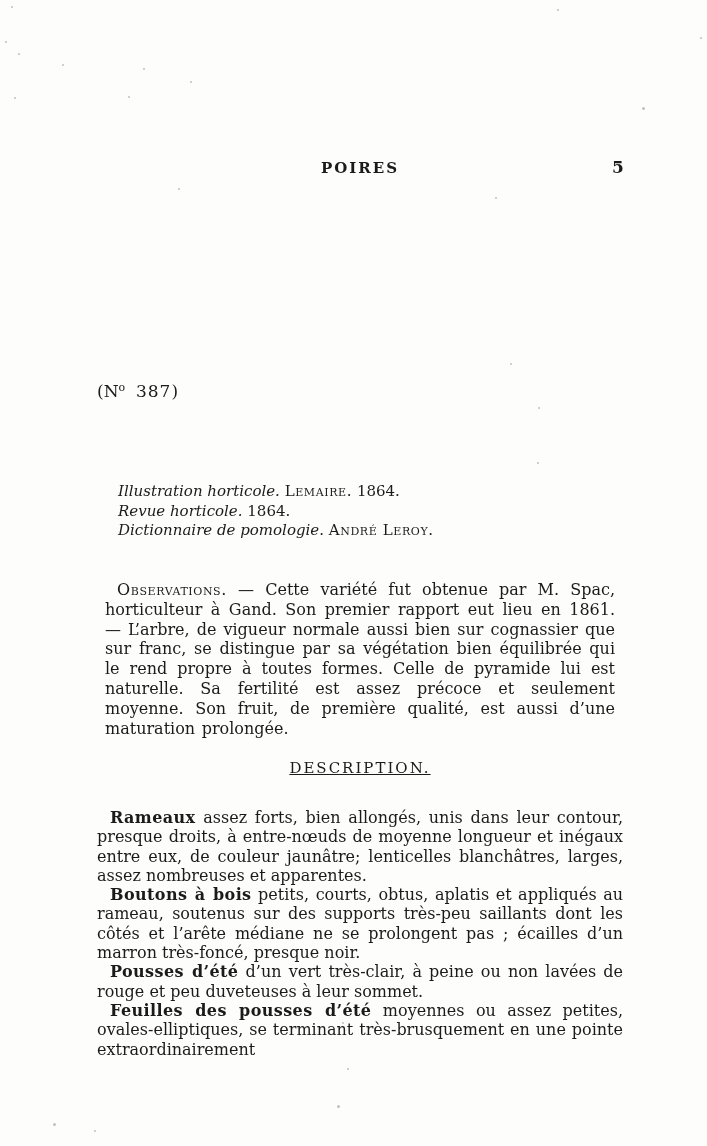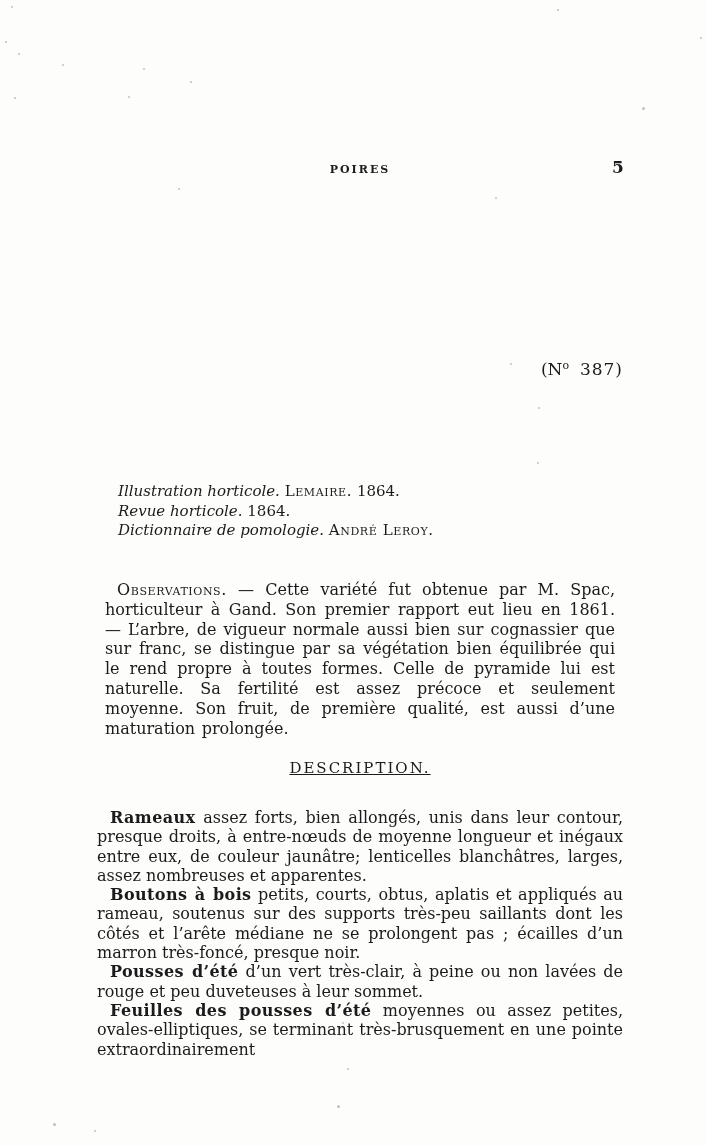--- a/index.html
+++ b/index.html
@@ -11,38 +11,38 @@
     background: #fdfdfc;
     color: #1b1b1b;
     font-family: "DejaVu Serif", serif;
     overflow: hidden;
   }
   .col { position: absolute; left: 97px; width: 526px; }
 
   
   .running-head { top: 158px; text-align: center; }
   .running-title {
-    font-size: 11px; font-weight: 700; letter-spacing: 2px;
+    font-size: 15px; font-weight: 700; letter-spacing: 2px;
   }
   .page-num {
     position: absolute; top: 157px; left: 612px;
     font-size: 17px; font-weight: 700;
   }
 
   
   .main-title { top: 269px; text-align: center; }
   .main-title .t {
     display: inline-block;
     font-size: 45px; font-weight: 700;
     letter-spacing: 2px; line-height: 1;
     transform: scaleX(0.66); transform-origin: center;
   }
 
   
-  .numero { top: 359px; text-align: right; font-size: 17px; }
+  .numero { top: 381px; text-align: left; font-size: 17px; }
   .numero sup { font-size: 11px; vertical-align: 6px; }
   .numero .num { letter-spacing: 1px; }
 
   
   .bib { top: 482px; padding-left: 21px; font-size: 15px; line-height: 19.5px; }
   .bib p { margin: 0; }
   .it { font-style: italic; }
   .sc { font-variant: small-caps; font-style: normal; letter-spacing: 0.6px; }
 
   

